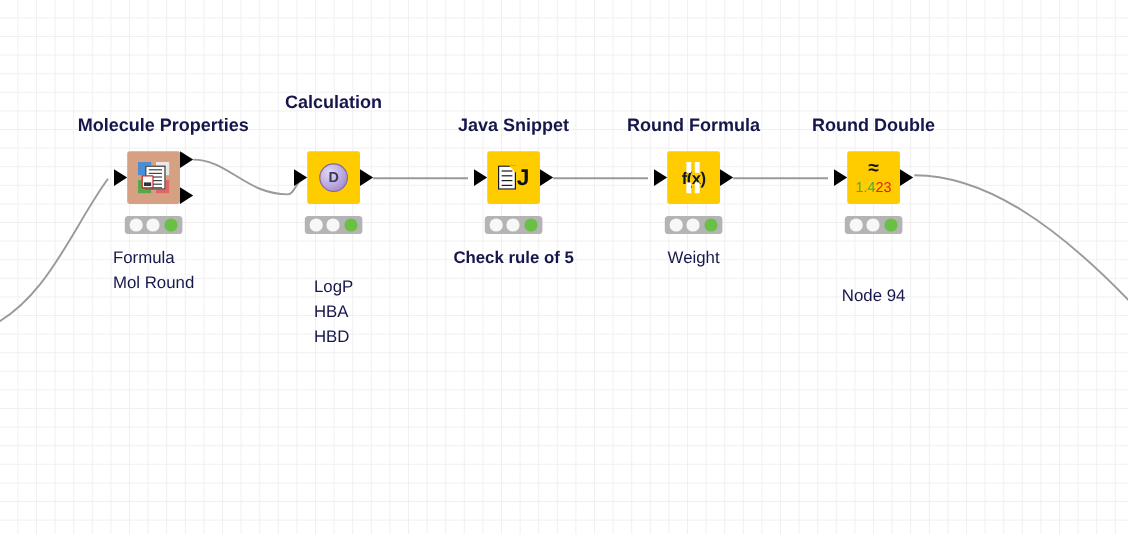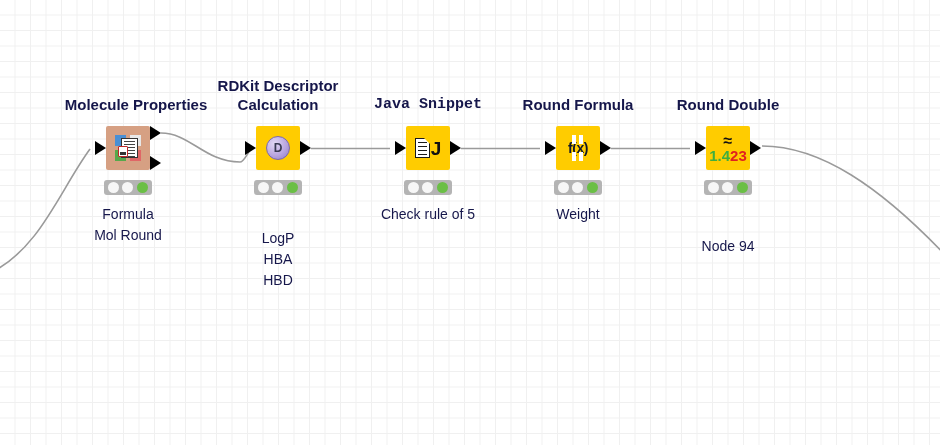--- a/index.html
+++ b/index.html
@@ -74,21 +74,20 @@
   .bulb{width:11px;height:11px;border-radius:50%;background:#f7f7f7;}
   .bulb.green{background:#6abf45;}
 
   .node-label{
     position:absolute;
     left:50%;
     transform:translateX(-50%);
     white-space:nowrap;
     font-size:14px;
     color:#16174b;
-    text-align:center;
     line-height:21px;
   }
 
   
   .icon-wrap{position:relative;width:30px;height:30px;display:flex;align-items:center;justify-content:center;}
 
   
   .icon-molprop{position:relative;width:26px;height:26px;}
   .icon-molprop .c1{position:absolute;left:0;top:0;width:11px;height:11px;background:#4a8fd4;}
   .icon-molprop .c2{position:absolute;right:0;top:0;width:11px;height:11px;background:#e8e8e8;}
@@ -137,21 +136,21 @@
   .icon-math .fx{font-size:14px;font-weight:bold;color:#0f172a;letter-spacing:-.5px;}
   .icon-math .br2{position:absolute;width:4px;height:9px;background:#ffffff;}
   .icon-math .br2.tl{left:9px;top:0;}
   .icon-math .br2.tr{right:10px;top:0;}
   .icon-math .br2.bl{left:9px;bottom:0;}
   .icon-math .br2.br3{right:10px;bottom:0;}
 
   
   .icon-round{display:flex;flex-direction:column;align-items:center;justify-content:center;line-height:1;}
   .icon-round .approx{font-size:16px;font-weight:bold;color:#111;line-height:13px;}
-  .icon-round .num{font-size:15px;font-weight:bold;line-height:12px;margin-top:3px;}
+  .icon-round .num{font-size:12px;font-weight:normal;line-height:12px;margin-top:3px;}
   .icon-round .num .keep{color:#3fae3f;}
   .icon-round .num .drop{color:#e02020;}
 </style>
 </head>
 <body>
 
 <div id="canvas">
 
   <svg id="edges" viewBox="0 0 940 445" xmlns="http://www.w3.org/2000/svg">
 
@@ -200,21 +199,20 @@
     </div>
 
     <div class="node-label" style="top:78px;">
       <div>Formula</div>
       <div>Mol Round</div>
     </div>
   </div>
 
   <div class="node" style="left:278px;top:126px;">
     <div class="node-title two-line" style="top:-50px;">
-      <div>RDKit Descriptor</div>
       <div>Calculation</div>
     </div>
 
     <div class="node-box yellow">
       <div class="icon-wrap">
         <div class="icon-rdkit">D</div>
       </div>
     </div>
 
     <div class="port" style="left:-33px;top:15px;"></div>
@@ -227,21 +225,21 @@
     </div>
 
     <div class="node-label" style="top:78px;margin-top:24px;">
       <div>LogP</div>
       <div>HBA</div>
       <div>HBD</div>
     </div>
   </div>
 
   <div class="node" style="left:428px;top:126px;">
-    <div class="node-title" style="top:-31px;font-family:Liberation Mono, monospace;">Java Snippet</div>
+    <div class="node-title" style="top:-31px;">Java Snippet</div>
 
     <div class="node-box yellow">
       <div class="icon-wrap">
         <div class="icon-java">
           <span class="doc">
               <i></i>
               <i></i>
               <i></i>
               <i></i>
             </span>
@@ -252,21 +250,21 @@
 
     <div class="port" style="left:-33px;top:15px;"></div>
     <div class="port" style="left:22px;top:15px;"></div>
 
     <div class="status" style="top:54px;">
       <span class="bulb"></span>
       <span class="bulb"></span>
       <span class="bulb green"></span>
     </div>
 
-    <div class="node-label" style="top:78px;">
+    <div class="node-label" style="top:78px;font-weight:bold;">
       <div>Check rule of 5</div>
     </div>
   </div>
 
   <div class="node" style="left:578px;top:126px;">
     <div class="node-title" style="top:-31px;">Round Formula</div>
 
     <div class="node-box yellow">
       <div class="icon-wrap">
         <div class="icon-math">

